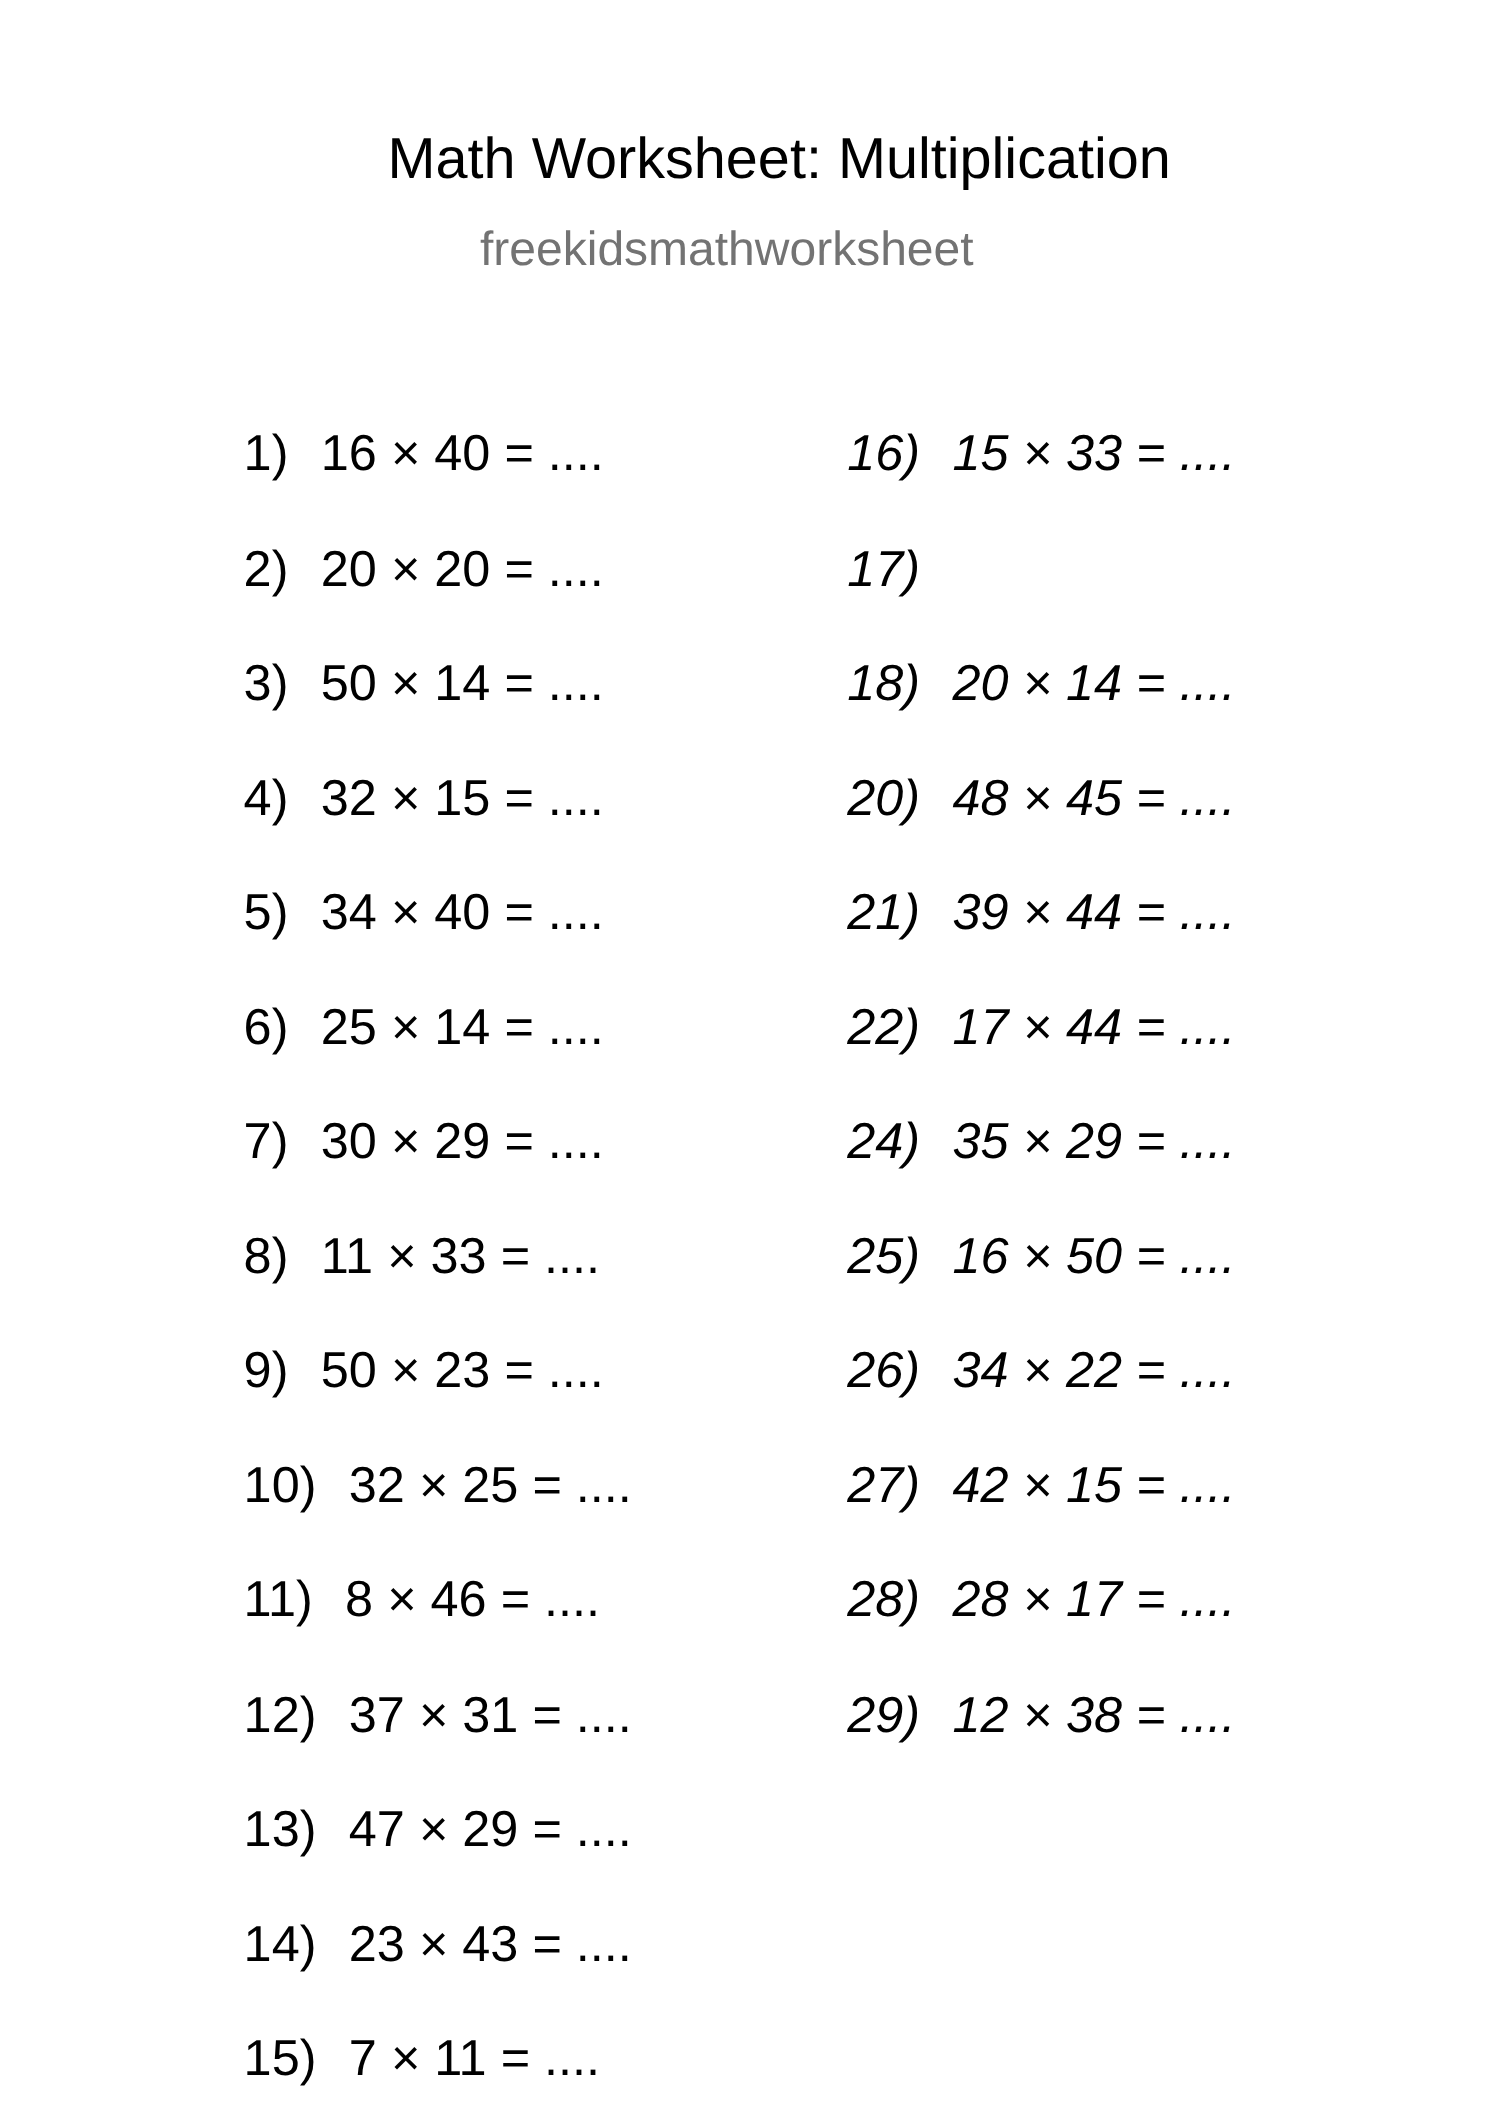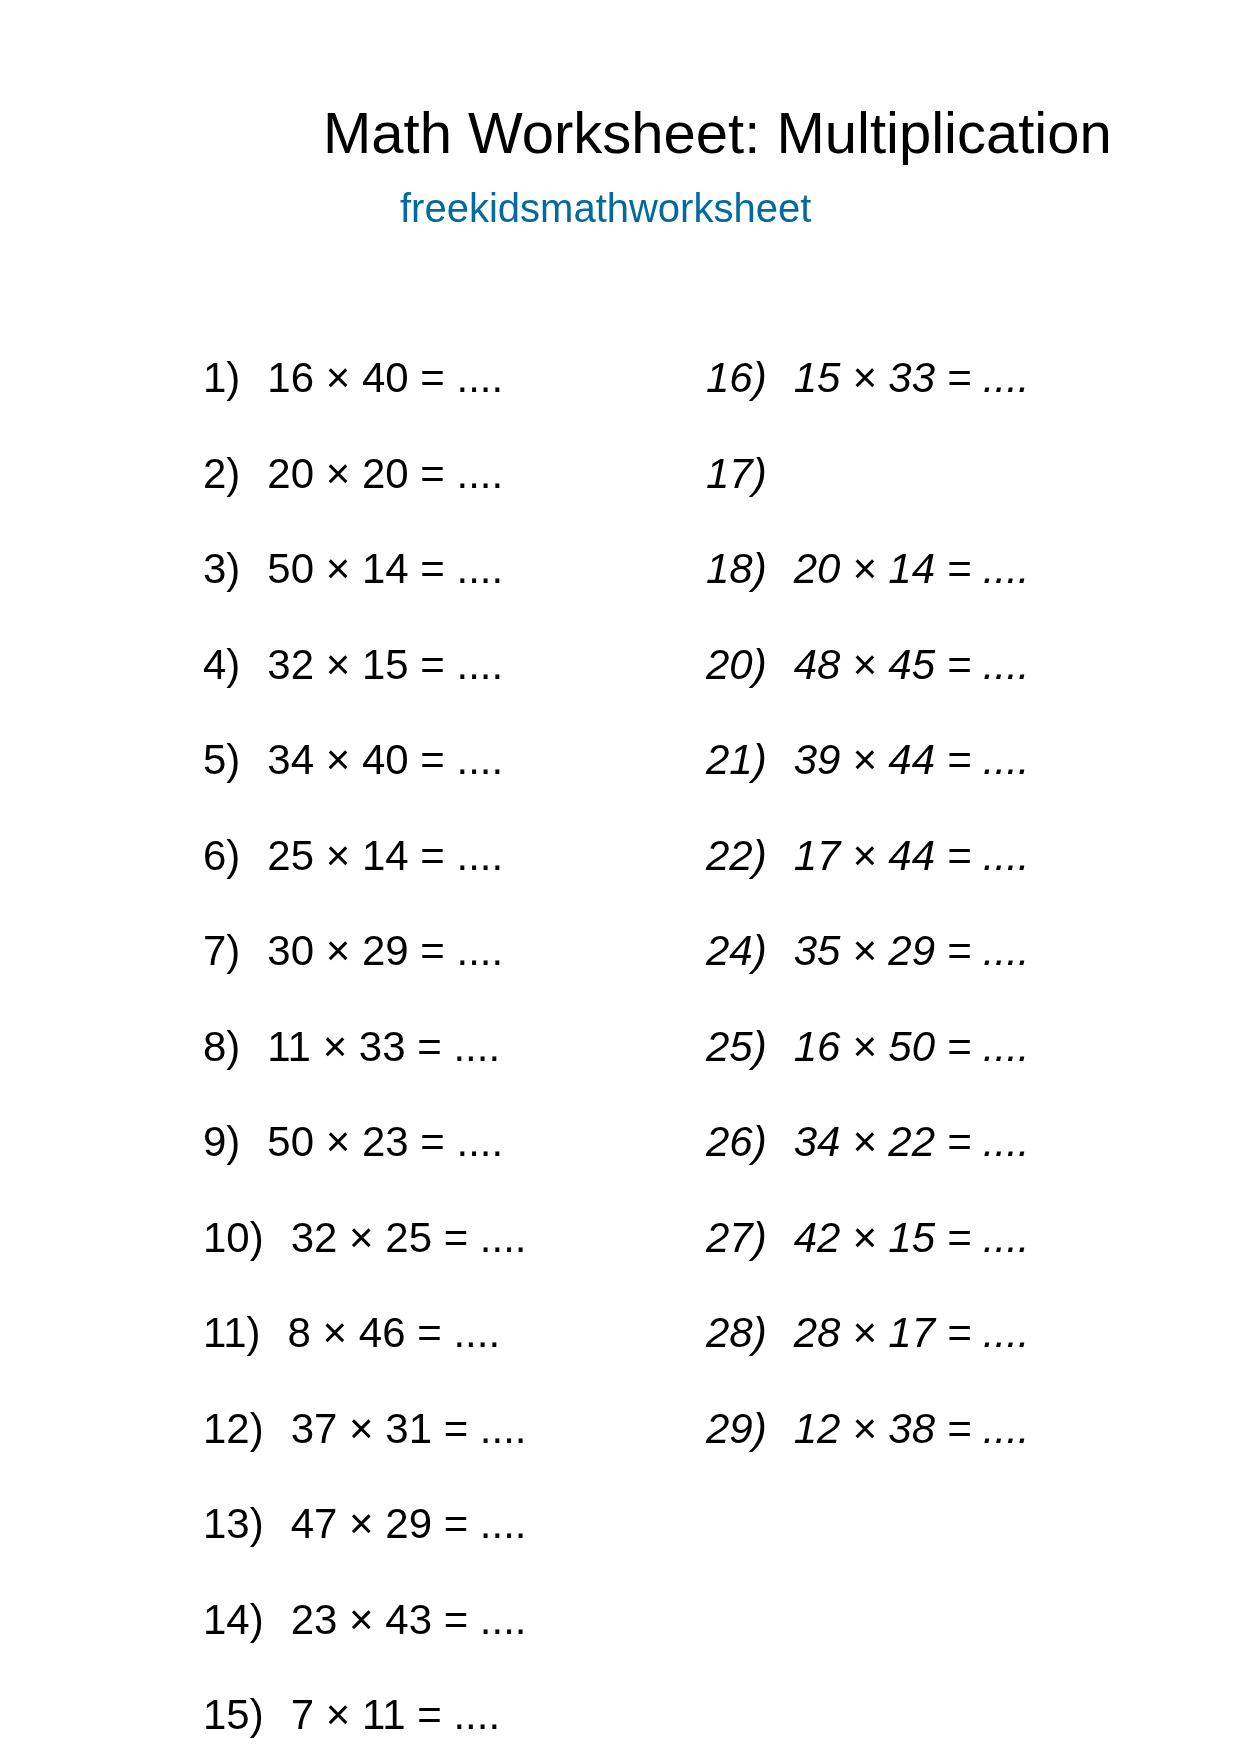--- a/index.html
+++ b/index.html
@@ -2,25 +2,25 @@
 <html><head>
   <meta charset="utf-8">
   <style>
     html, body { margin: 0; padding: 0; background: #ffffff; }
     body {
       width: 1240px; height: 1754px; position: relative; overflow: hidden;
       font-family: "Liberation Sans", sans-serif; color: #000;
     }
     .title {
       position: absolute; left: 323px; top: 98px;
-      font-size: 58px; line-height: 70px; white-space: nowrap; color: #000;
+      font-size: 48px; line-height: 70px; white-space: nowrap; color: #000;
     }
     .subtitle {
       position: absolute; left: 400px; top: 184px;
-      font-size: 40px; line-height: 48px; white-space: nowrap; color: #0369a1;
+      font-size: 40px; line-height: 48px; white-space: nowrap; color: #737373;
     }
     .col { position: absolute; top: 353px; }
     .col.left { left: 203px; }
     .col.right { left: 706px; font-style: italic; }
     .problem {
       height: 95.5px; font-size: 42px; line-height: 50px; white-space: nowrap;
       display: flex;
     }
     .problem .num { margin-right: 27px; }
   </style>

